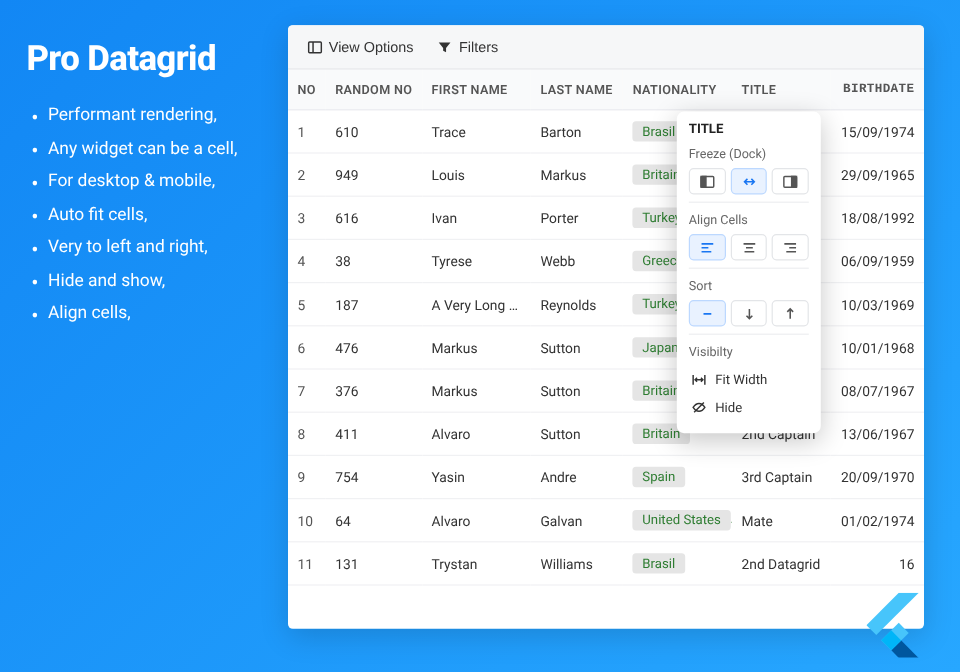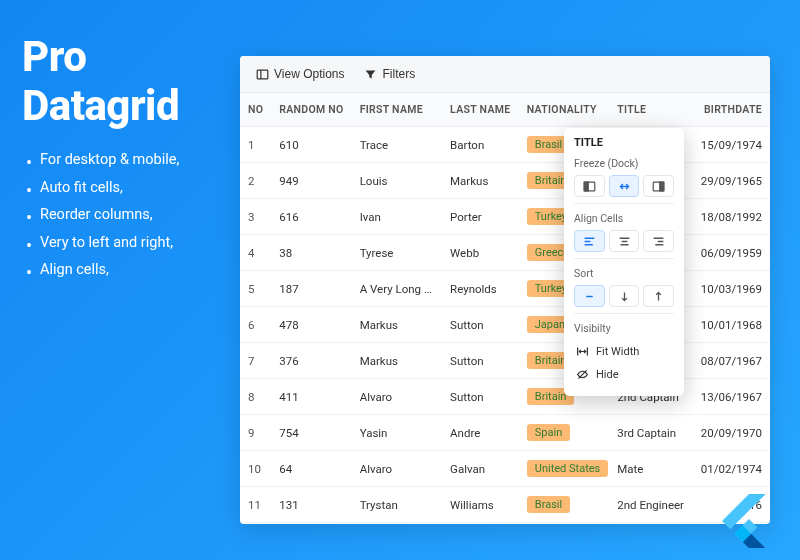--- a/index.html
+++ b/index.html
@@ -6,59 +6,59 @@
 body {
   font-family: -apple-system, BlinkMacSystemFont, "Segoe UI", Roboto, Arial, sans-serif;
   width: 800px; height: 560px; overflow: hidden;
   background: linear-gradient(135deg, #1287f4 0%, #27a7ff 100%);
   position: relative;
 }
 .layout { display: flex; width: 100%; height: 100%; }
 .marketing {
   flex: 0 0 240px; padding: 32px 12px 20px 22px; color: #fff;
 }
-.marketing h1 { font-size: 42px; font-weight: 800; margin-bottom: 16px; letter-spacing: -0.5px; }
+.marketing h1 { font-size: 29px; font-weight: 800; margin-bottom: 16px; letter-spacing: -0.5px; }
 .marketing ul { list-style: none; }
 .marketing li { font-size: 14.5px; line-height: 1.9; padding-left: 18px; position: relative; font-weight: 400;}
 .marketing li::before { content: "•"; position: absolute; left: 4px; top: 0; font-size: 18px;}
 .marketing .more { margin-top: 18px; font-size: 14.5px; }
 
 .panel {
-  flex: 1; margin: 56px 30px 36px 0; background: #fff; border-radius: 4px;
+  flex: 1; margin: 21px 30px 36px 0; background: #fff; border-radius: 4px;
   box-shadow: 0 6px 24px rgba(0,0,0,0.15); overflow: hidden; position: relative;
   display: flex; flex-direction: column;
 }
 .toolbar {
   display: flex; gap: 4px; padding: 6px 8px; background: #f6f7f8;
   border-bottom: 1px solid #e5e7ea;
 }
 .toolbar button {
   background: transparent; border: none; padding: 5px 8px; font-size: 12px;
   color: #333; cursor: pointer; display: flex; align-items: center; gap: 5px;
   border-radius: 3px;
 }
 .toolbar .ico { width: 13px; height: 13px; display: inline-flex; }
 .table-wrap { flex: 1; overflow: auto; position: relative; }
 table { width: 100%; border-collapse: collapse; font-size: 11.5px; }
 thead th {
   text-align: left; font-weight: 600; font-size: 10.5px; color: #555;
   padding: 10px 8px; background: #f9fafb; border-bottom: 1px solid #eaecef;
   letter-spacing: 0.3px; white-space: nowrap;
 }
-thead th:nth-child(7){ text-align: right;}
+thead th:nth-child(7){ text-align: right; font-family: Liberation Mono, monospace;}
 tbody td {
   padding: 9px 8px; border-bottom: 1px solid #f0f1f3; color: #333;
   white-space: nowrap; overflow: hidden; text-overflow: ellipsis;
   max-width: 90px;
 }
 tbody td.no { width: 26px; color: #555;}
 tbody td.rnd { width: 55px; }
 tbody td.bd { text-align: right; }
 .tag {
-  display: inline-block; background: #fdba74; color: #2e7d32;
+  display: inline-block; background: #e5e5e5; color: #2e7d32;
   padding: 2px 8px; border-radius: 3px; font-size: 11px;
 }
 .colmenu {
   position: absolute; top: 72px; right: 86px; width: 120px;
   background: #fff; border-radius: 6px; box-shadow: 0 6px 22px rgba(0,0,0,0.22);
   padding: 8px 10px 10px 10px; font-size: 11px; color: #333; z-index: 5;
 }
 .colmenu .mtitle { font-weight: 700; font-size: 11px; margin-bottom: 8px; color: #222;}
 .colmenu .msub { font-size: 10.5px; color: #666; margin: 8px 0 5px 0;}
 .segrow { display: flex; gap: 4px; padding-bottom: 6px; border-bottom: 1px solid #edeef0;}
@@ -79,24 +79,26 @@
 }
 svg { display: block; }
 </style>
 </head>
 <body>
 
 <div class="layout">
   <aside class="marketing">
     <h1>Pro Datagrid</h1>
     <ul>
+      <li>Performant rendering,</li>
+      <li>Any widget can be a cell,</li>
       <li>For desktop &amp; mobile,</li>
       <li>Auto fit cells,</li>
-      <li>Reorder columns,</li>
       <li>Very to left and right,</li>
+      <li>Hide and show,</li>
       <li>Align cells,</li>
     </ul>
   </aside>
 
   <section class="panel">
     <div class="toolbar">
       <button>
         <span class="ico">
           <svg viewBox="0 0 16 16" fill="none" stroke="currentColor" stroke-width="1.5">
               <rect x="1.5" y="2.5" width="13" height="11" rx="1"></rect>
@@ -169,21 +171,21 @@
               <td class="no">5</td>
               <td class="rnd">187</td>
               <td>A Very Long Name I</td>
               <td>Reynolds</td>
               <td><span class="tag">Turkey</span></td>
               <td>2nd Captain</td>
               <td class="bd">10/03/1969</td>
             </tr>
             <tr>
               <td class="no">6</td>
-              <td class="rnd">478</td>
+              <td class="rnd">476</td>
               <td>Markus</td>
               <td>Sutton</td>
               <td><span class="tag">Japan</span></td>
               <td>Doctor</td>
               <td class="bd">10/01/1968</td>
             </tr>
             <tr>
               <td class="no">7</td>
               <td class="rnd">376</td>
               <td>Markus</td>
@@ -218,21 +220,21 @@
               <td><span class="tag">United States</span></td>
               <td>Mate</td>
               <td class="bd">01/02/1974</td>
             </tr>
             <tr>
               <td class="no">11</td>
               <td class="rnd">131</td>
               <td>Trystan</td>
               <td>Williams</td>
               <td><span class="tag">Brasil</span></td>
-              <td>2nd Engineer</td>
+              <td>2nd Datagrid</td>
               <td class="bd">16</td>
             </tr>
           </tbody>
       </table>
     </div>
 
     <div class="colmenu">
       <div class="mtitle">TITLE</div>
       <div class="msub">Freeze (Dock)</div>
       <div class="segrow">

